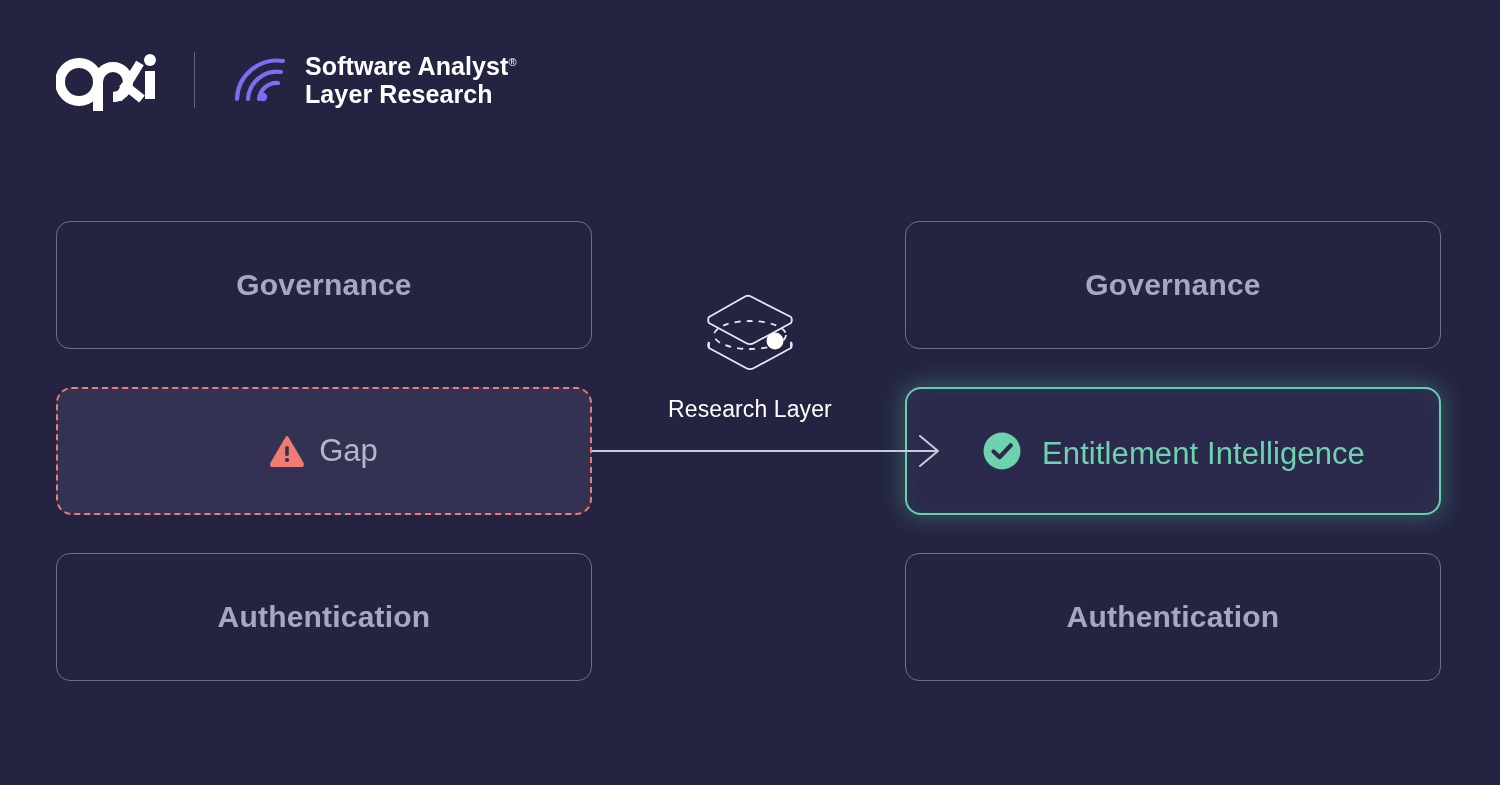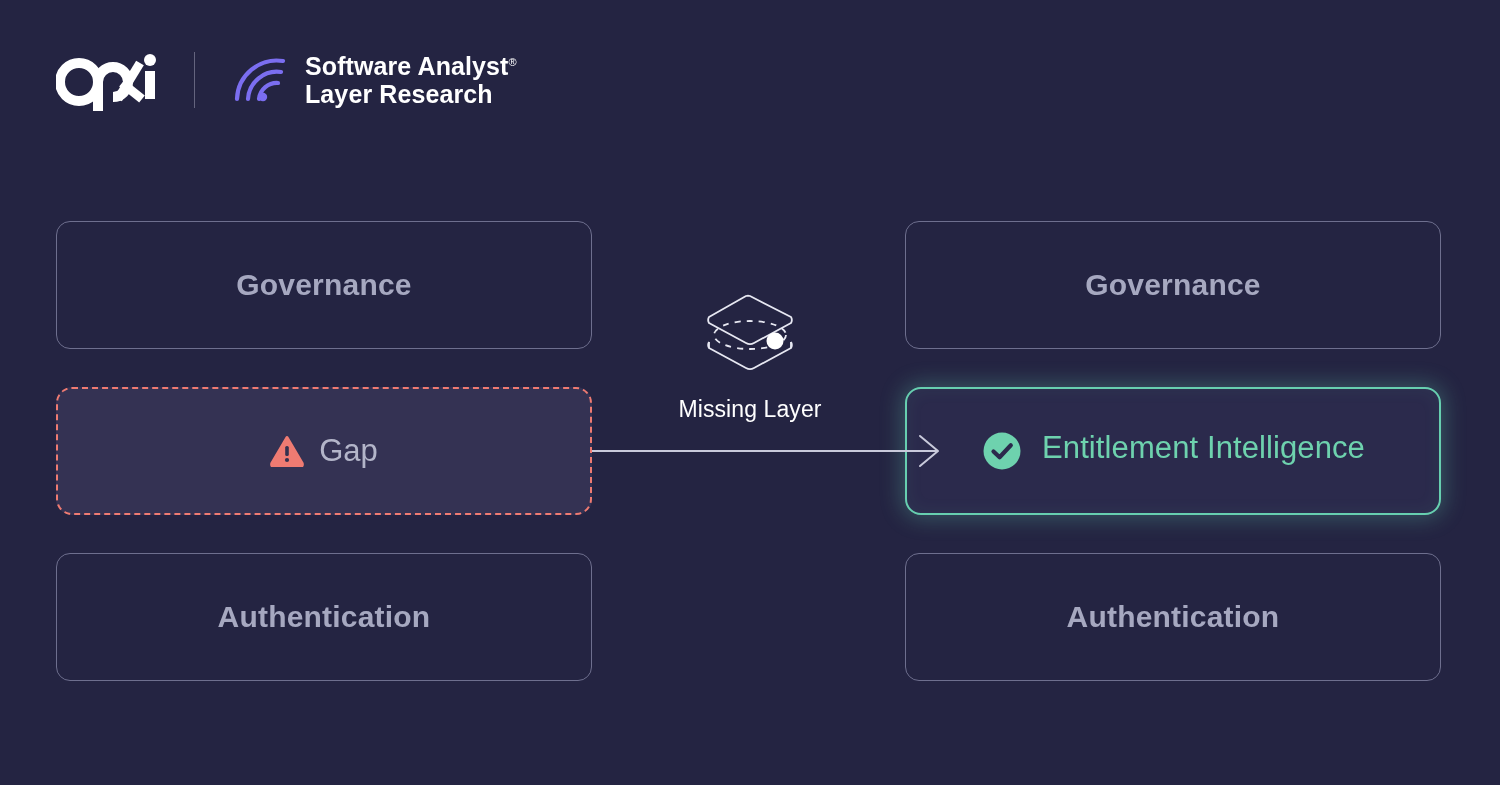--- a/index.html
+++ b/index.html
@@ -54,21 +54,21 @@
   .gap-label{color:#b3b5c9;font-size:31px;font-weight:400;}
   .warn-icon{width:34px;height:32px;display:block;}
 
   
   .layer-box.entitlement{
     border:2px solid #67cfb0;
     background:#2b2a4c;
     border-radius:16px;
     box-shadow:0 0 22px 3px rgba(103,207,176,.30), inset 0 0 18px rgba(103,207,176,.07);
   }
-  .ent-inner{display:flex;align-items:flex-start;gap:19px;}
+  .ent-inner{display:flex;align-items:flex-end;gap:19px;}
   .ent-label{color:#6ed2ae;font-size:31px;font-weight:400;letter-spacing:.1px;white-space:nowrap;}
   .check-icon{width:42px;height:42px;display:block;flex:none;}
 
   
   .centre{position:absolute;left:636px;top:290px;width:228px;text-align:center;}
   .layers-icon{width:104px;height:92px;display:block;margin:0 auto;}
   .missing-label{
     color:#ffffff;font-size:23px;font-weight:400;margin-top:14px;letter-spacing:.1px;
   }
 
@@ -176,21 +176,21 @@
           <path d="M11 52 L48 32 a8 8 0 0 1 8 0 L93 52" opacity="0"></path>
           <path d="M11 58 L11 52"></path>
           <path d="M93 58 L93 52"></path>
         </g>
 
         <ellipse cx="52" cy="45" rx="36" ry="14" fill="none" stroke="#e7e8f2" stroke-width="1.8" stroke-dasharray="6 6"></ellipse>
 
         <circle cx="77" cy="51" r="8.5" fill="#ffffff"></circle>
       </svg>
     </span>
-    <div class="missing-label">Missing Layer</div>
+    <div class="missing-label">Research Layer</div>
   </div>
 
   <span class="arrow">
     <svg viewBox="0 0 352 42" width="352" height="42" xmlns="http://www.w3.org/2000/svg">
       <line x1="0" y1="21" x2="345" y2="21" stroke="#c9cadb" stroke-width="2"></line>
       <polyline points="328,6 346,21 328,36" fill="none" stroke="#c9cadb" stroke-width="2" stroke-linecap="round" stroke-linejoin="round"></polyline>
     </svg>
   </span>
 
 </div>

